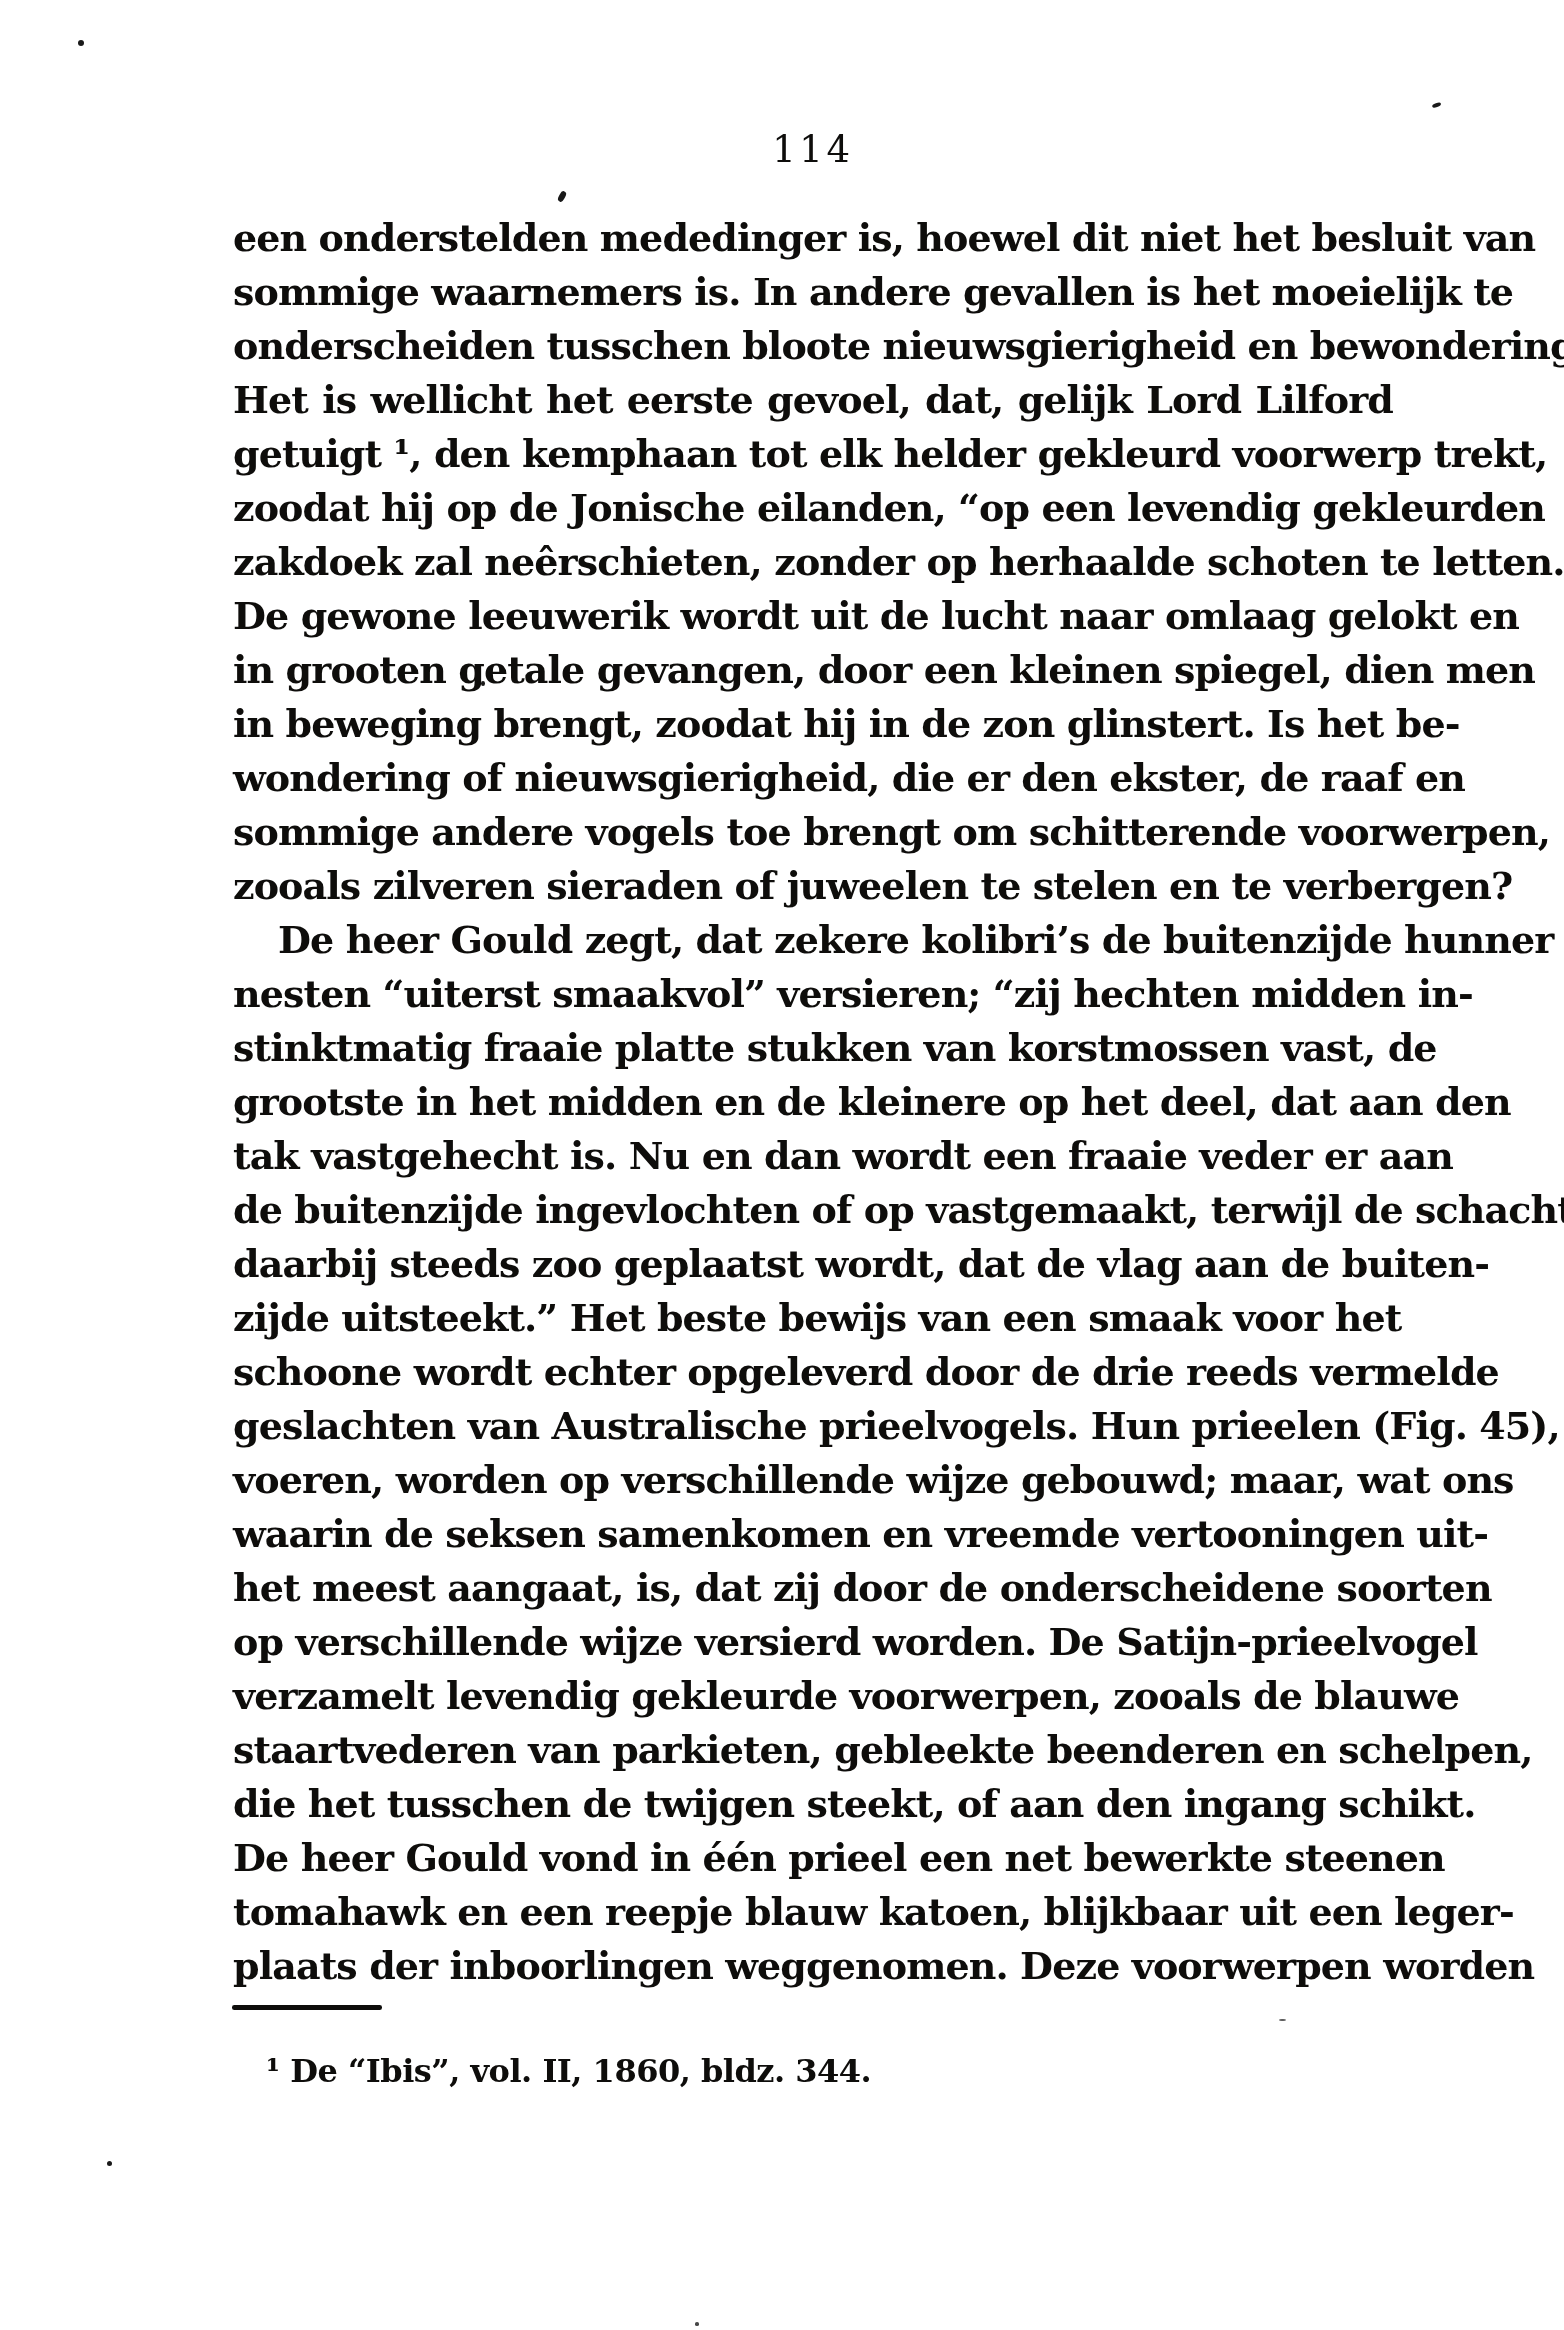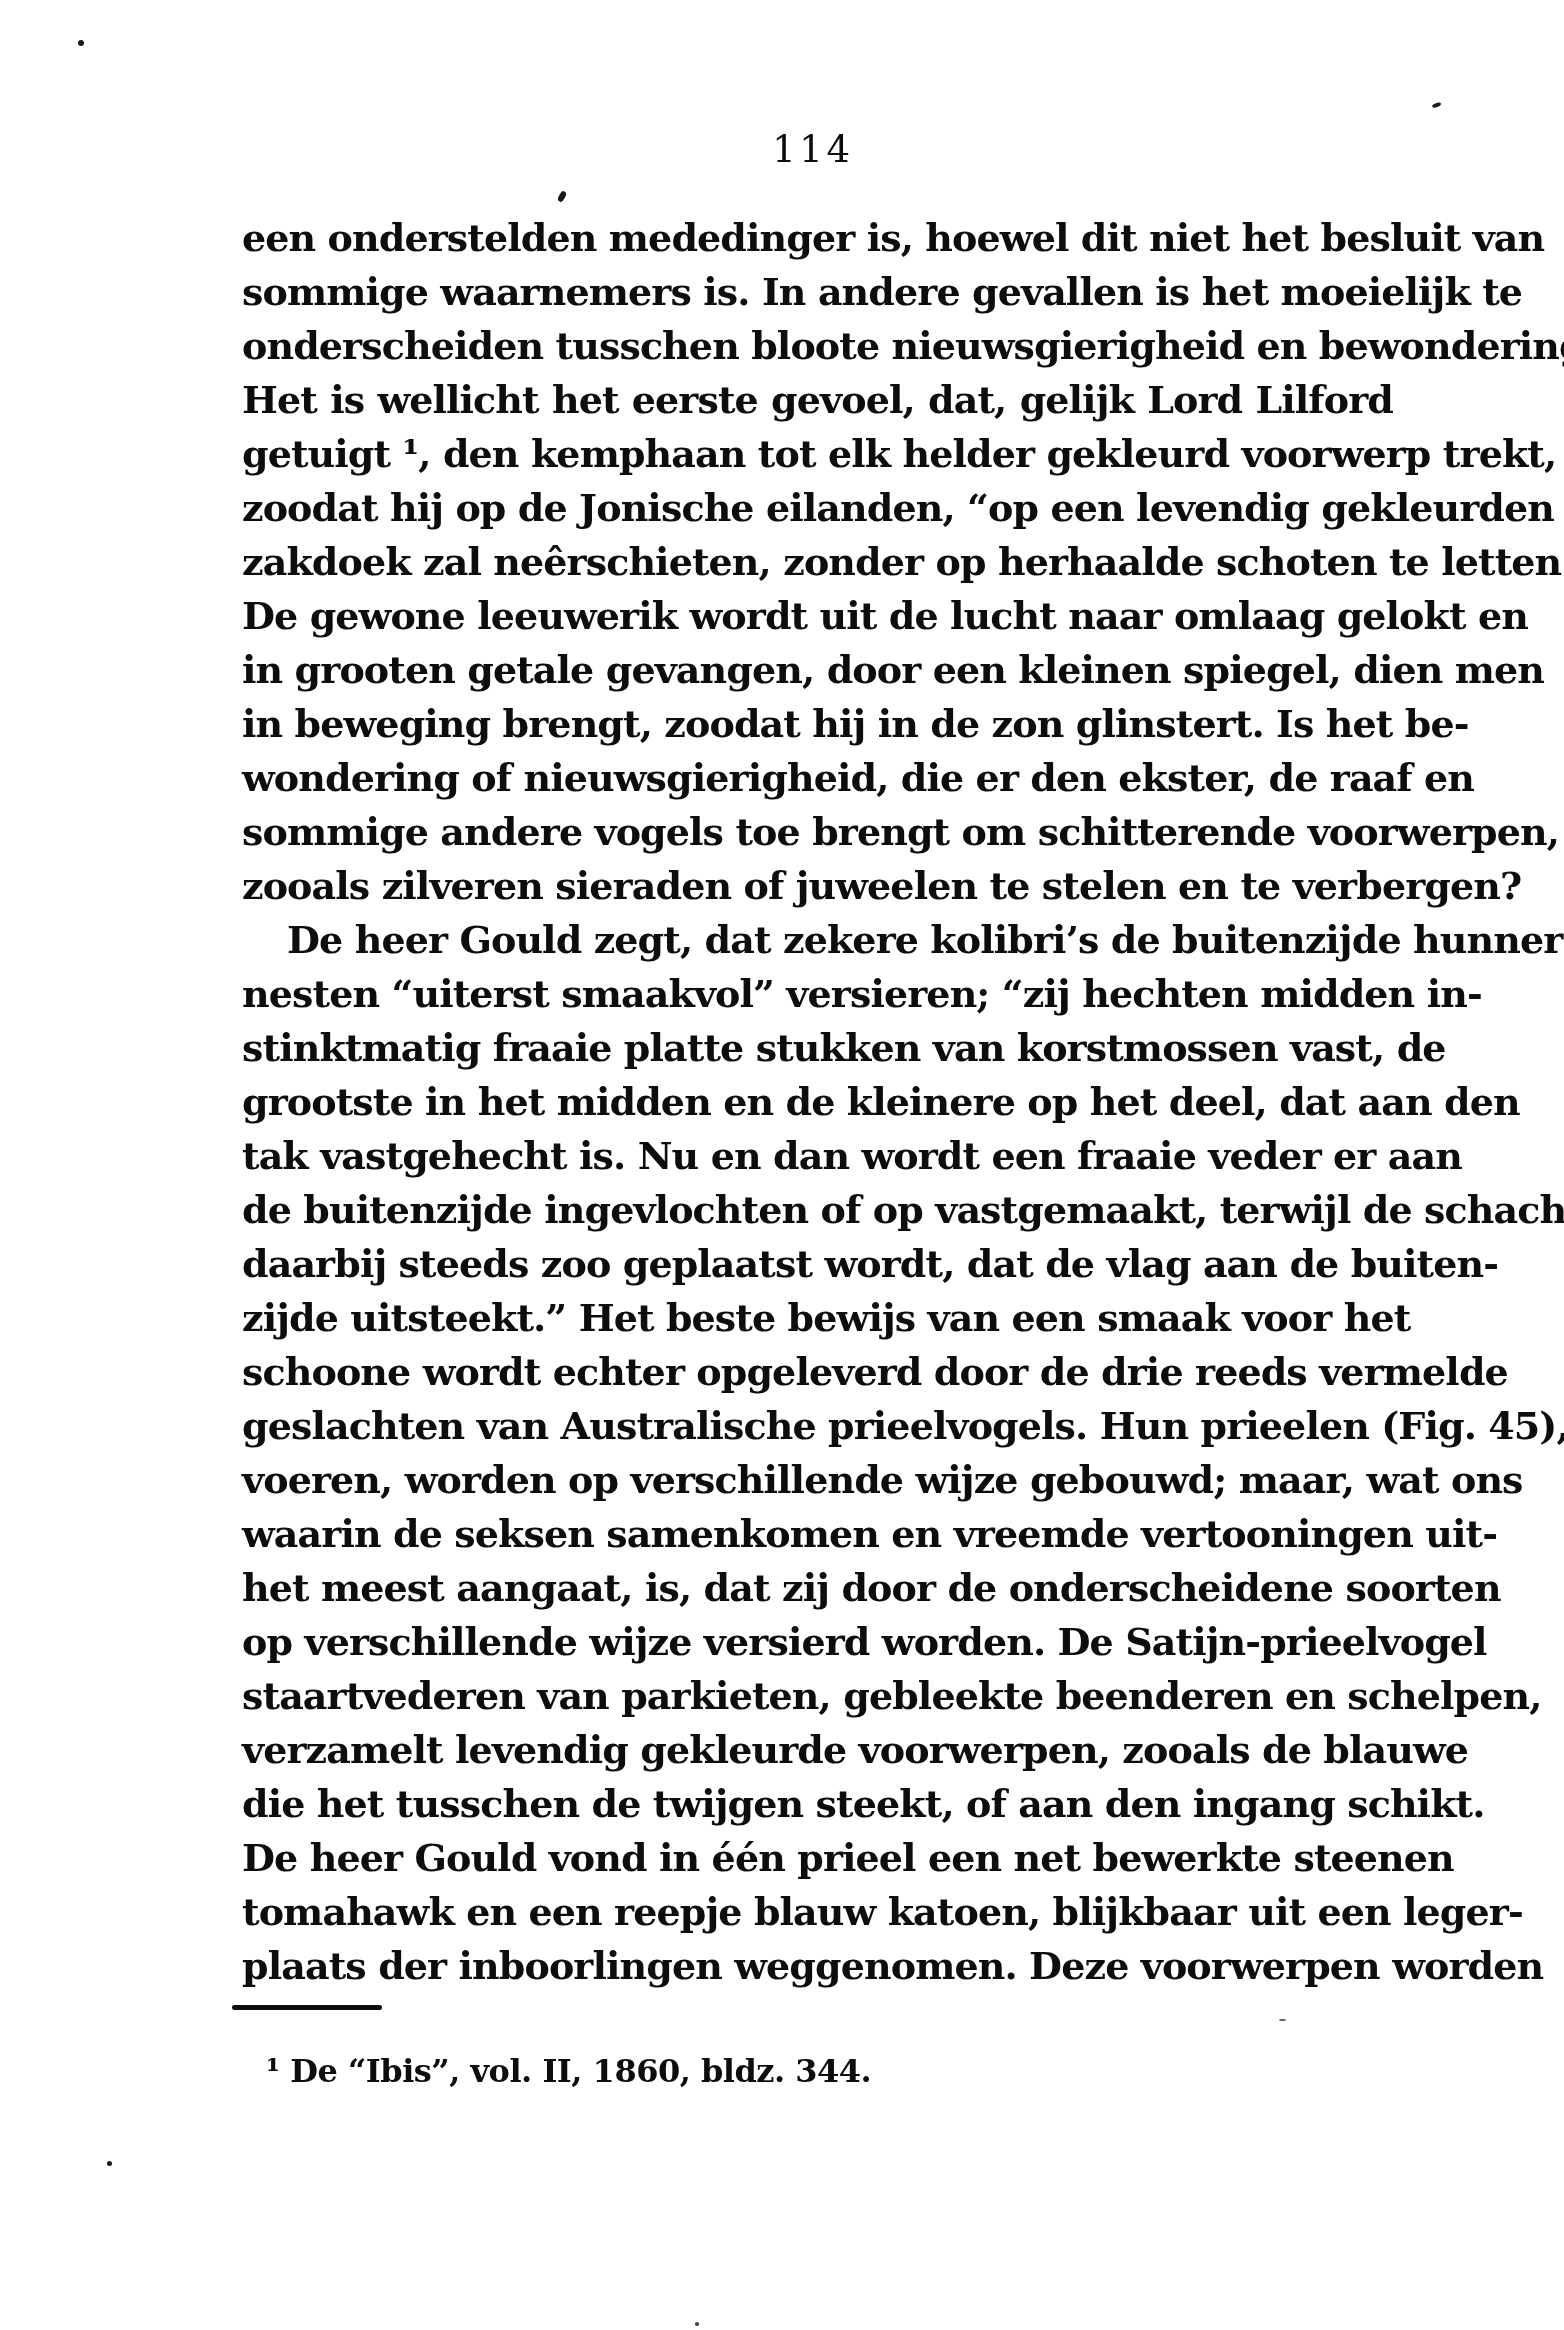--- a/index.html
+++ b/index.html
@@ -31,21 +31,20 @@
     font-size: 38px;
     font-weight: 700;
     letter-spacing: -0.9px;
   }
   .line {
     height: 54px;
     line-height: 54px;
     text-align: justify;
     text-align-last: justify;
     white-space: nowrap;
-    margin-left: 9px;
   }
   .line.indent { text-indent: 45px; }
   .footnote-rule {
     position: absolute;
     left: 232px;
     top: 2005px;
     width: 150px;
     height: 5.1px;
     background: #0e0d0b;
     border-radius: 2.3px;
@@ -95,22 +94,22 @@
       <div class="line">tak vastgehecht is. Nu en dan wordt een fraaie veder er aan</div>
       <div class="line">de buitenzijde ingevlochten of op vastgemaakt, terwijl de schacht</div>
       <div class="line">daarbij steeds zoo geplaatst wordt, dat de vlag aan de buiten-</div>
       <div class="line">zijde uitsteekt.” Het beste bewijs van een smaak voor het</div>
       <div class="line">schoone wordt echter opgeleverd door de drie reeds vermelde</div>
       <div class="line">geslachten van Australische prieelvogels. Hun prieelen (Fig. 45),</div>
       <div class="line">voeren, worden op verschillende wijze gebouwd; maar, wat ons</div>
       <div class="line">waarin de seksen samenkomen en vreemde vertooningen uit-</div>
       <div class="line">het meest aangaat, is, dat zij door de onderscheidene soorten</div>
       <div class="line">op verschillende wijze versierd worden. De Satijn-prieelvogel</div>
+      <div class="line">verzamelt levendig gekleurde voorwerpen, zooals de blauwe</div>
       <div class="line">staartvederen van parkieten, gebleekte beenderen en schelpen,</div>
-      <div class="line">verzamelt levendig gekleurde voorwerpen, zooals de blauwe</div>
       <div class="line">die het tusschen de twijgen steekt, of aan den ingang schikt.</div>
       <div class="line">De heer Gould vond in één prieel een net bewerkte steenen</div>
       <div class="line">tomahawk en een reepje blauw katoen, blijkbaar uit een leger-</div>
       <div class="line">plaats der inboorlingen weggenomen. Deze voorwerpen worden</div>
     </div>
 
   <div class="footnote-rule"></div>
 
   <div class="footnote">¹ De “Ibis”, vol. II, 1860, bldz. 344.</div>
 

